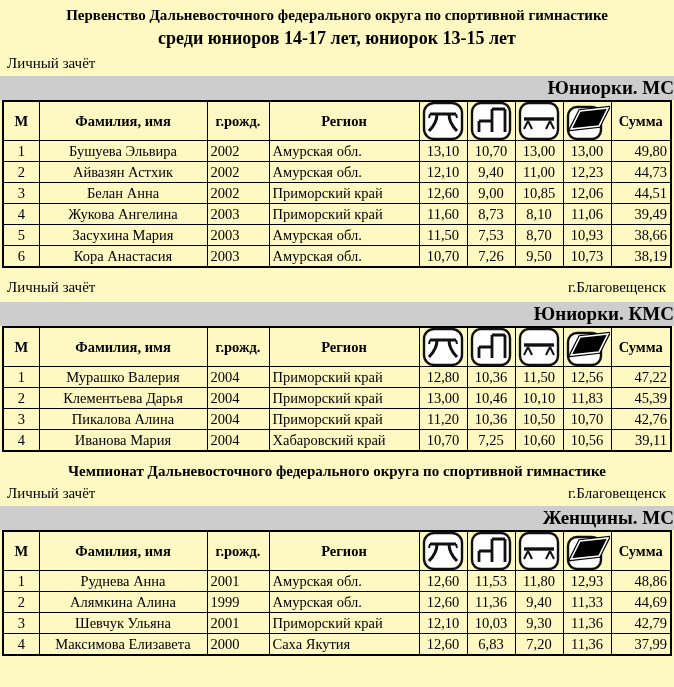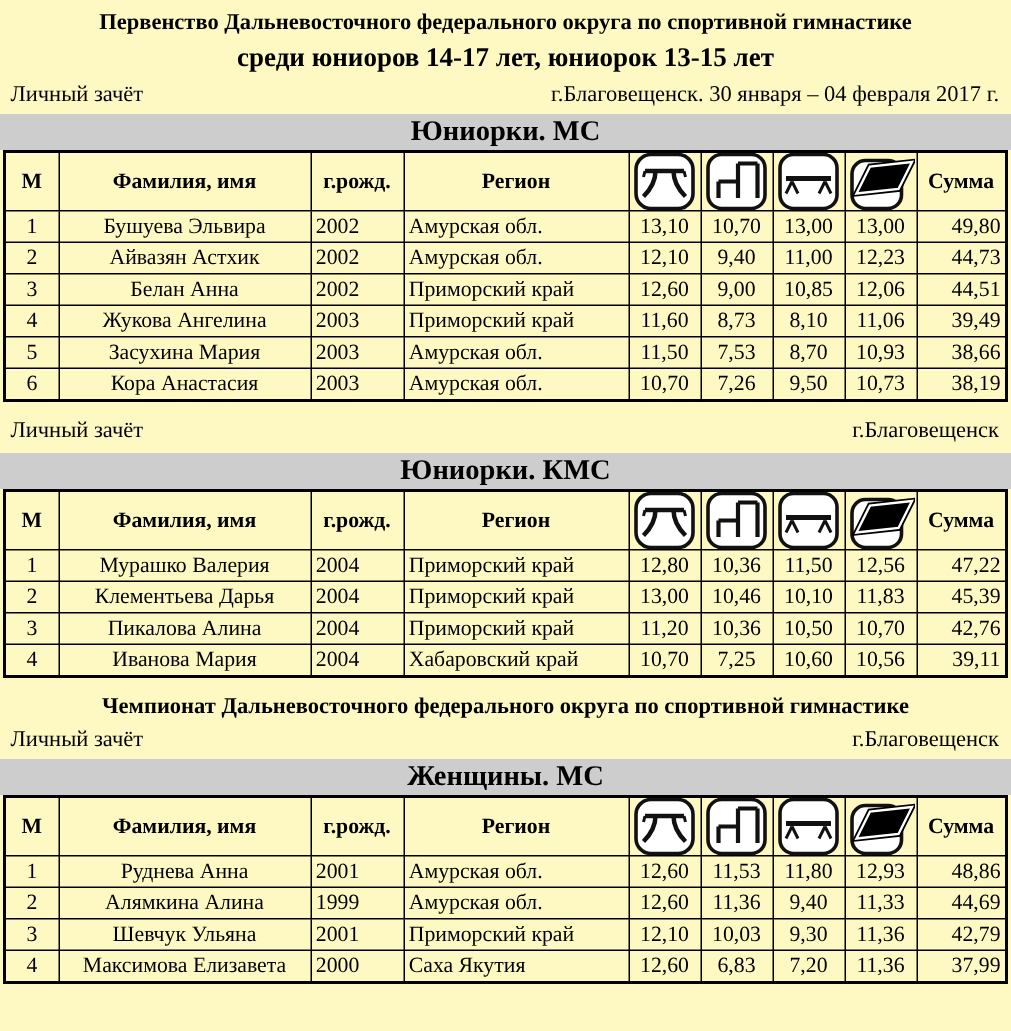--- a/index.html
+++ b/index.html
@@ -6,21 +6,21 @@
   .page{
     width:674px;height:687px;margin:0 auto;background:#fef9c3;color:#000;
     font-family:"Liberation Serif","DejaVu Serif",serif;
     overflow:hidden;box-sizing:border-box;padding-top:3px;
   }
   .title-main{font-size:15px;line-height:20px;font-weight:bold;text-align:center;margin-top:2px;}
   .title-sub{font-size:18px;line-height:26px;font-weight:bold;text-align:center;}
   .meta-row{display:flex;justify-content:space-between;align-items:flex-end;
     font-size:15px;line-height:22px;padding:1px 8px 2px 7px;}
   .meta-row.spaced{padding-top:8px;padding-bottom:4px;}
-  .banner{background:#cdcdcd;font-size:19px;line-height:24px;font-weight:bold;text-align:center;}
+  .banner{background:#cdcdcd;font-size:19px;line-height:24px;font-weight:bold;text-align:right;}
   table.results{border-collapse:collapse;width:668px;margin:0 auto;table-layout:fixed;
     font-size:14.5px;border:2px solid #000;}
   table.results th,table.results td{border:1px solid #000;padding:0 3px;overflow:hidden;
     white-space:nowrap;height:20px;}
   table.results thead th{height:38px;font-weight:bold;text-align:center;vertical-align:middle;font-size:14.5px;}
   td.rank{text-align:center;}
   td.name{text-align:center;padding-left:4px;}
   td.year{text-align:left;}
   td.region{text-align:left;padding-left:5px;}
   td.score{text-align:center;}
@@ -59,21 +59,20 @@
   </symbol>
 </svg>
 
 <div class="page">
 
   <div class="title-main">Первенство Дальневосточного федерального округа по спортивной гимнастике</div>
   <div class="title-sub">среди юниоров 14-17 лет, юниорок 13-15 лет</div>
 
   <div class="meta-row">
     <span>Личный зачёт</span>
-    <span>г.Благовещенск. 30 января – 04 февраля 2017 г.</span>
   </div>
 
   <div class="banner">Юниорки. МС</div>
 
   <table class="results">
     <colgroup>
       <col style="width:36px">
         <col style="width:168px">
         <col style="width:62px">
         <col style="width:150px">

